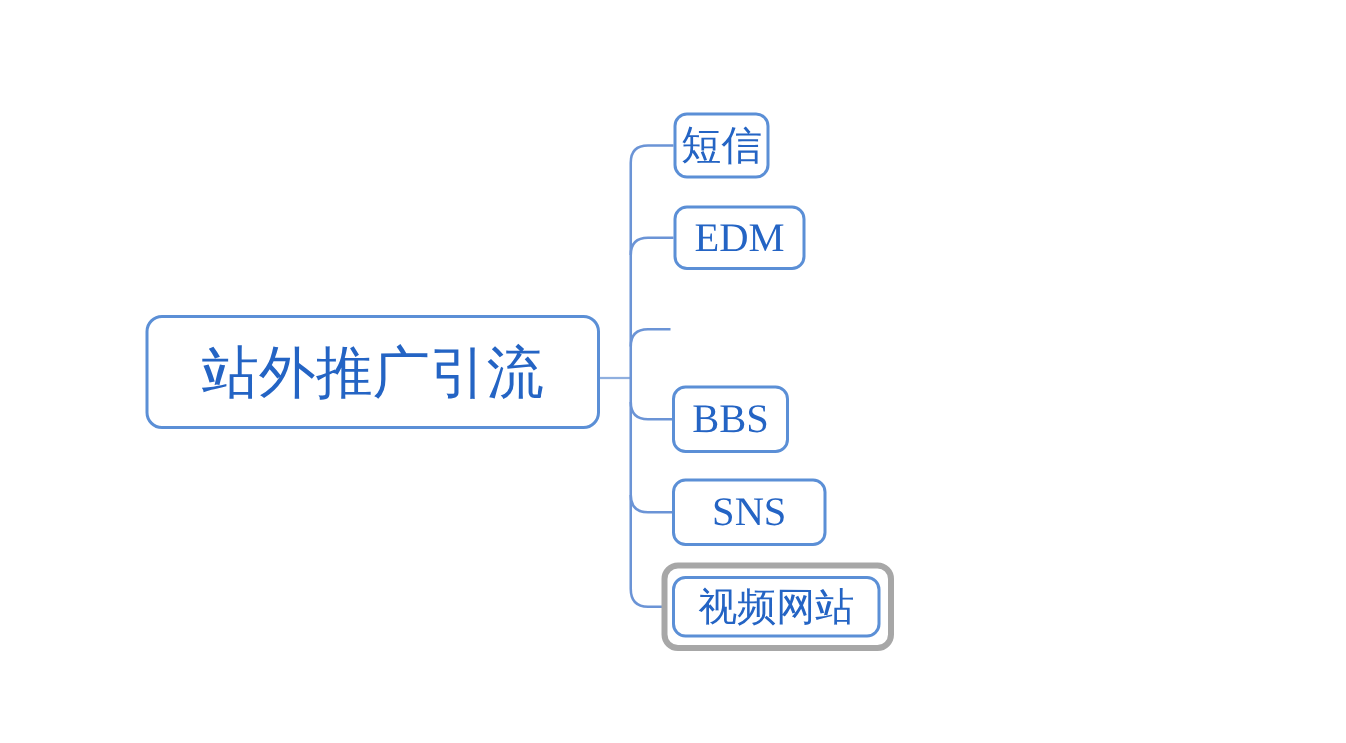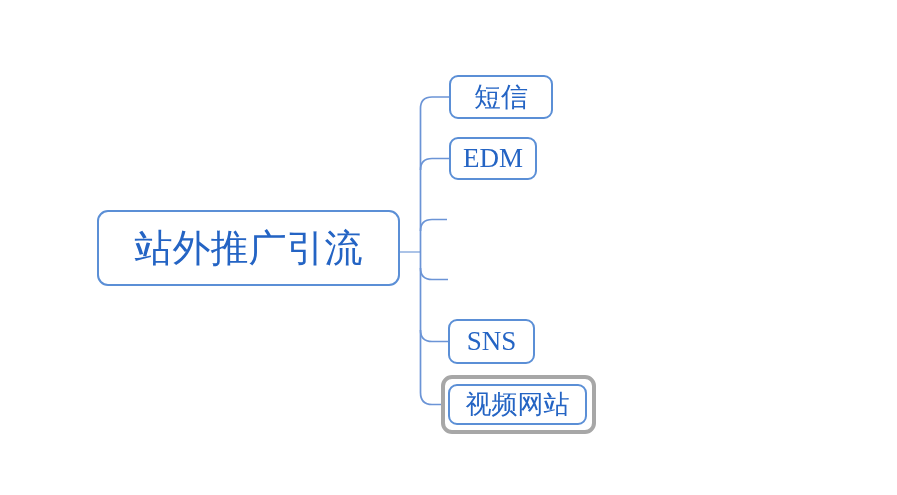--- a/index.html
+++ b/index.html
@@ -23,25 +23,25 @@
     white-space:nowrap;
     cursor:default;
   }
   .root{
     left:97px;top:210px;width:303px;height:76px;
     border-radius:11px;
     font-size:38px;
     text-align:center;
   }
   .child{font-size:27px;}
-  .n-sms  {left:449px;top:75px; width:104px; height:44px;align-items:center;}
+  .n-sms  {left:449px;top:75px; width:64px; height:44px;align-items:center;}
   .n-edm  {left:449px;top:137px;width:88px; height:43px;}
   .n-im   {left:447px;top:197px;width:92px; height:45px;}
   .n-bbs  {left:448px;top:257px;width:78px; height:45px;}
-  .n-sns  {left:448px;top:319px;width:87px; height:45px;}
+  .n-sns  {left:448px;top:319px;width:103px; height:45px;}
   .n-video{left:448px;top:384px;width:139px;height:41px;font-size:26px;}
 
   .selection-ring{
     position:absolute;
     left:441px;top:375px;width:155px;height:59px;
     box-sizing:border-box;
     border:4.5px solid #a7a7a7;
     border-radius:11px;
     background:transparent;
   }
@@ -72,20 +72,23 @@
 
   <div class="node child n-sms">
     <span>短信</span>
   </div>
 
   <div class="node child n-edm">
     <span>EDM</span>
   </div>
 
 
+  <div class="node child n-bbs">
+    <span>BBS</span>
+  </div>
 
   <div class="node child n-sns">
     <span>SNS</span>
   </div>
 
   <div class="selection-ring"></div>
 
   <div class="node child n-video">
     <span>视频网站</span>
   </div>

